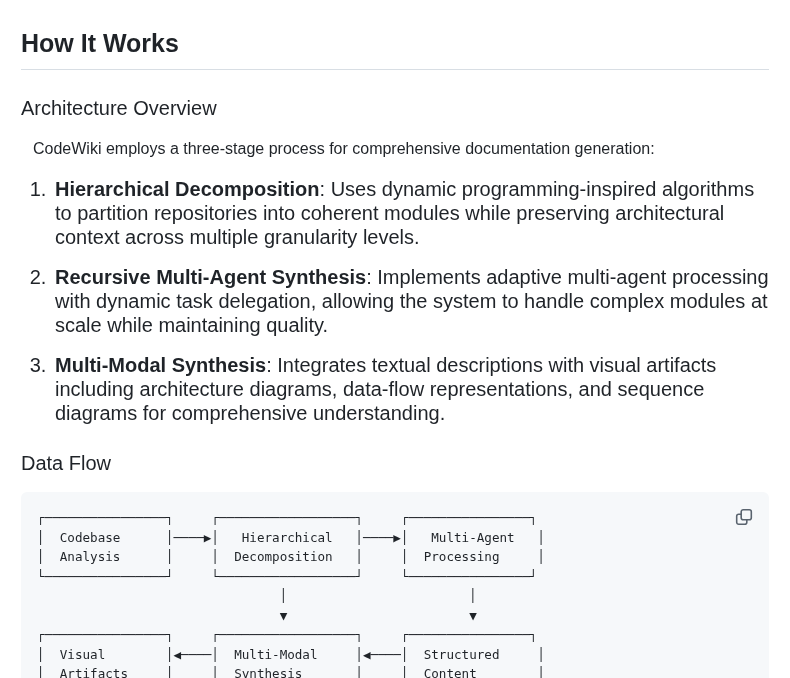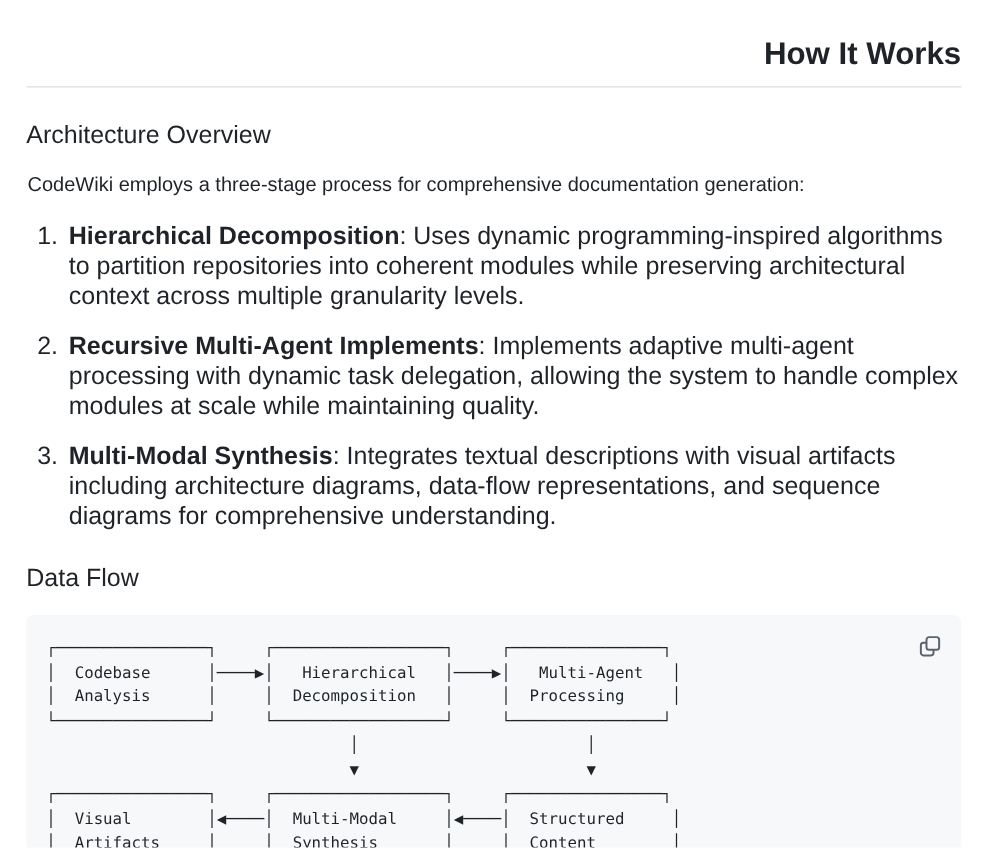--- a/index.html
+++ b/index.html
@@ -20,32 +20,31 @@
     width: 790px;
     padding: 4px 21px 20px 21px;
   }
   h1.page-title {
     font-size: 25px;
     line-height: 31px;
     font-weight: 600;
     margin: 24px 0 18px 0;
     padding-bottom: 10px;
     border-bottom: 1px solid #d8dee4;
-    text-align: right;
   }
   h2.section-heading {
     font-size: 20px;
     line-height: 25px;
     font-weight: 400;
     margin: 26px 0 16px 0;
   }
   p.intro {
     font-size: 16px;
     line-height: 24px;
-    margin: 0 0 16px 1px;
+    margin: 0 0 16px 12px;
   }
   ol.steps {
     margin: 0 0 16px 0;
     padding-left: 31px;
     font-size: 20px;
     line-height: 24px;
   }
   ol.steps li {
     margin: 0 0 16px 0;
     padding-left: 3px;
@@ -90,21 +89,21 @@
 <div class="page">
 
   <h1 class="page-title">How It Works</h1>
 
   <section>
     <h2 class="section-heading">Architecture Overview</h2>
     <p class="intro">CodeWiki employs a three-stage process for comprehensive documentation generation:</p>
 
     <ol class="steps">
       <li><strong>Hierarchical Decomposition</strong><span>: Uses dynamic programming-inspired algorithms to partition repositories into coherent modules while preserving architectural context across multiple granularity levels.</span></li>
-      <li><strong>Recursive Multi-Agent Implements</strong><span>: Implements adaptive multi-agent processing with dynamic task delegation, allowing the system to handle complex modules at scale while maintaining quality.</span></li>
+      <li><strong>Recursive Multi-Agent Synthesis</strong><span>: Implements adaptive multi-agent processing with dynamic task delegation, allowing the system to handle complex modules at scale while maintaining quality.</span></li>
       <li><strong>Multi-Modal Synthesis</strong><span>: Integrates textual descriptions with visual artifacts including architecture diagrams, data-flow representations, and sequence diagrams for comprehensive understanding.</span></li>
     </ol>
   </section>
 
   <section>
     <h2 class="section-heading">Data Flow</h2>
 
     <div class="code-block">
       <button class="copy-btn">
         <span>

